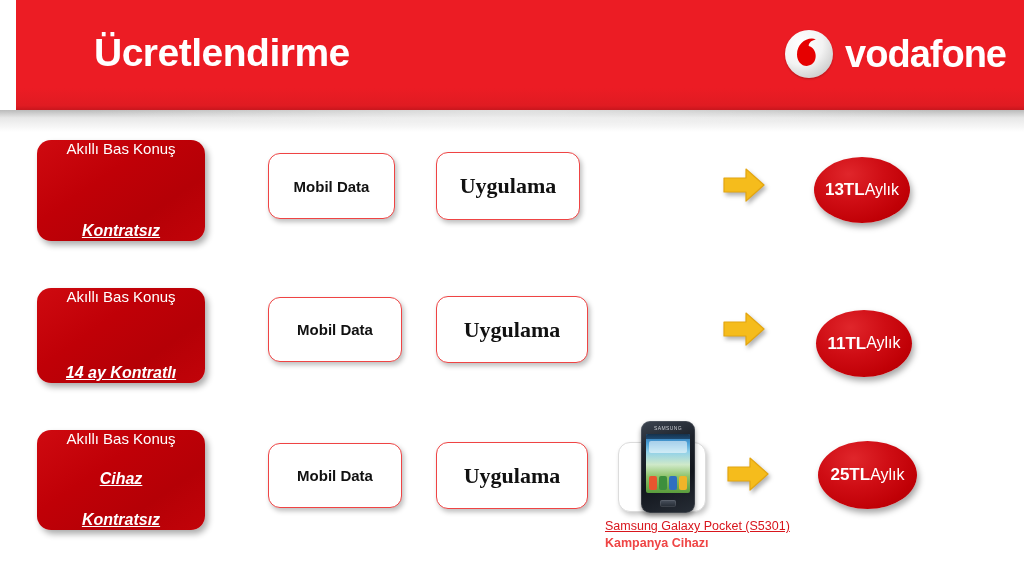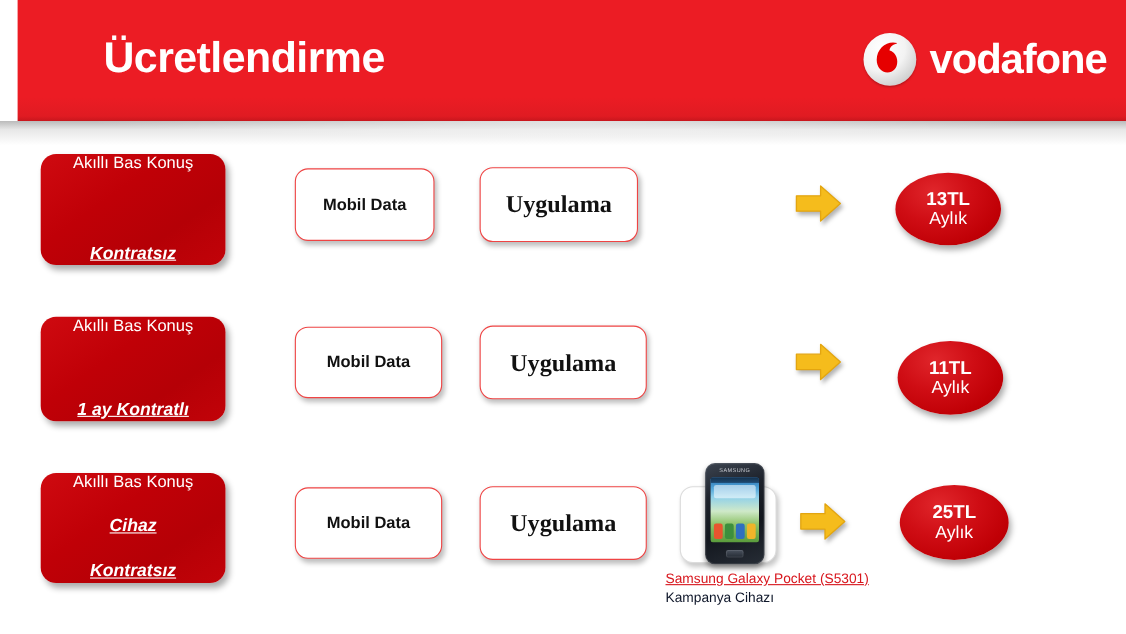--- a/index.html
+++ b/index.html
@@ -194,42 +194,42 @@
     white-space: nowrap;
   }
   .device-name {
     font-size: 12.5px;
     font-weight: normal;
     color: #d8161d;
     text-decoration: underline;
   }
   .device-note {
     font-size: 12.5px;
-    font-weight: normal;
-    color: #0f172a;
+    font-weight: bold;
+    color: #ef4444;
     margin-top: 1px;
   }
 
   
   .arrow {
     position: absolute;
     width: 44px;
     height: 38px;
     filter: drop-shadow(2px 3px 2px rgba(0,0,0,0.30));
   }
 
   
   .price {
     position: absolute;
     border-radius: 50%;
     background: radial-gradient(ellipse at 36% 26%, #e0262b 0%, #cf0d14 40%, #c00006 72%, #a80004 100%);
     box-shadow: 2px 4px 6px rgba(0,0,0,0.35);
     color: #ffffff;
     display: flex;
-    flex-direction: column;
+    flex-direction: row;
     align-items: center;
     justify-content: center;
     text-align: center;
     line-height: 1.15;
   }
   .price-amount { font-size: 17px; font-weight: bold; }
   .price-period { font-size: 16px; font-weight: normal; }
 </style>
 </head>
 <body>
@@ -269,21 +269,21 @@
     </svg>
   </div>
 
   <div class="price" style="left:814px; top:157px; width:96px; height:66px;">
     <div class="price-amount">13TL</div>
     <div class="price-period">Aylık</div>
   </div>
 
   <div class="plan-card" style="left:37px; top:288px; width:168px; height:95px;">
     <div class="plan-top">Akıllı Bas Konuş</div>
-    <div class="plan-sub">1 ay Kontratlı</div>
+    <div class="plan-sub">14 ay Kontratlı</div>
   </div>
 
   <div class="wbox small-label" style="left:268px; top:297px; width:132px; height:63px;">
     <span>Mobil Data</span>
   </div>
 
   <div class="wbox big-label" style="left:436px; top:296px; width:150px; height:65px;">
     <span>Uygulama</span>
   </div>
 

